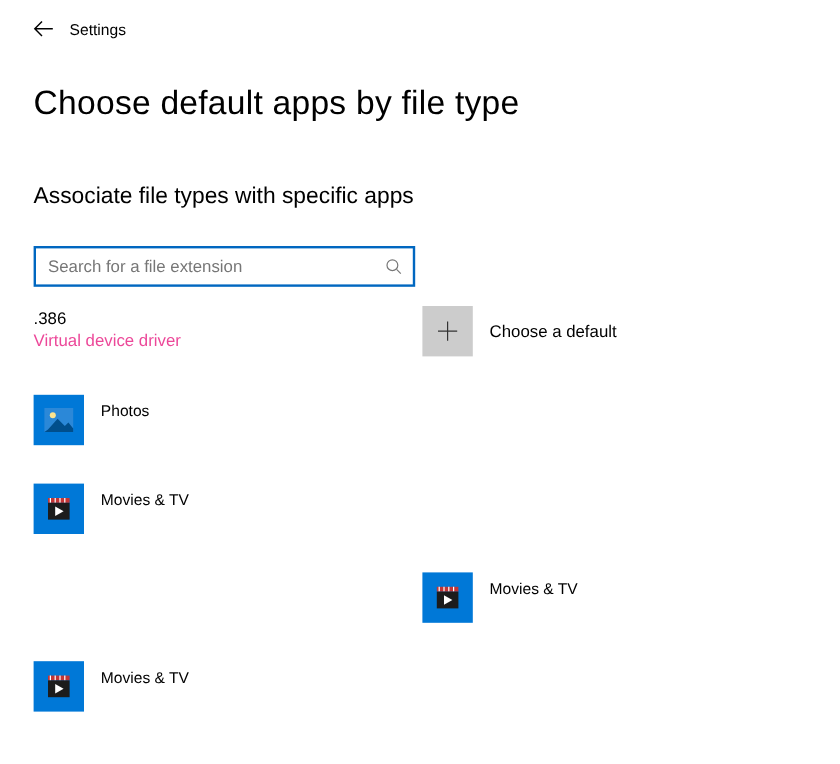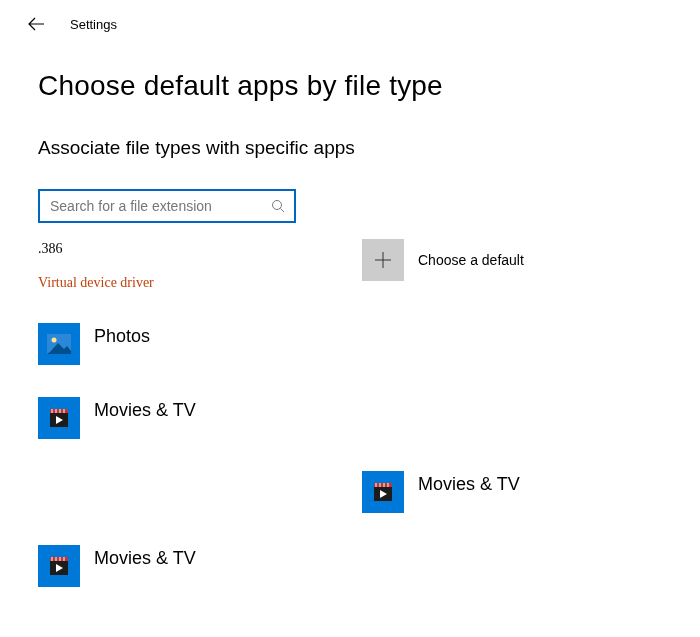--- a/index.html
+++ b/index.html
@@ -8,51 +8,51 @@
       background: #fff;
       color: #000;
       width: 700px;
       height: 637px;
       overflow: hidden;
     }
     .header {
       display: flex;
       align-items: center;
       padding: 14px 0 0 26px;
-      gap: 24px;
+      gap: 12px;
     }
     .back-btn {
       width: 20px;
       height: 20px;
       display: flex;
       align-items: center;
       justify-content: center;
       cursor: pointer;
     }
     .header-title {
       font-size: 13px;
       font-weight: 400;
     }
     .main {
-      padding: 0 38px;
+      padding: 0 28px;
     }
     .page-title {
       font-size: 28px;
       font-weight: 400;
       margin-top: 36px;
       letter-spacing: 0.2px;
     }
     .subtitle {
       font-size: 19px;
       font-weight: 400;
-      margin-top: 35px;
+      margin-top: 51px;
     }
     .search-box {
       margin-top: 30px;
-      width: 258px;
+      width: 318px;
       height: 34px;
       border: 2px solid #0067c0;
       display: flex;
       align-items: center;
       padding: 0 8px 0 10px;
     }
     .search-input {
       flex: 1;
       border: none;
       outline: none;
@@ -85,30 +85,29 @@
       margin-top: 16px;
     }
     .row {
       display: flex;
       align-items: flex-start;
       margin-bottom: 32px;
     }
     .row .left {
       width: 324px;
       padding-top: 2px;
-      font-family: Liberation Serif, serif;
     }
     .ext {
       font-size: 14px;
       color: #000;
     }
     .desc {
       font-size: 14px;
-      color: #c2410c;
-      margin-top: 18px;
+      color: #ec4899;
+      margin-top: 2px;
     }
     .right {
       display: flex;
       align-items: center;
       gap: 14px;
       cursor: pointer;
     }
     .app-icon {
       width: 42px;
       height: 42px;
@@ -117,21 +116,21 @@
       justify-content: center;
       flex-shrink: 0;
     }
     .app-icon.placeholder {
       background: #cccccc;
     }
     .app-icon.blue {
       background: #0078d7;
     }
     .app-label {
-      font-size: 18px;
+      font-size: 13px;
       margin-top: -16px;
     }
     .row:first-child .app-label { margin-top: 0; }
     .app-label-top {
       font-size: 14px;
     }
   </style>
 </head>
 <body>
 

